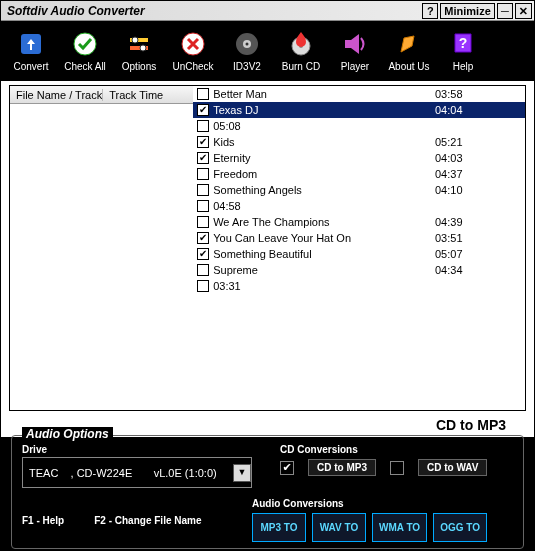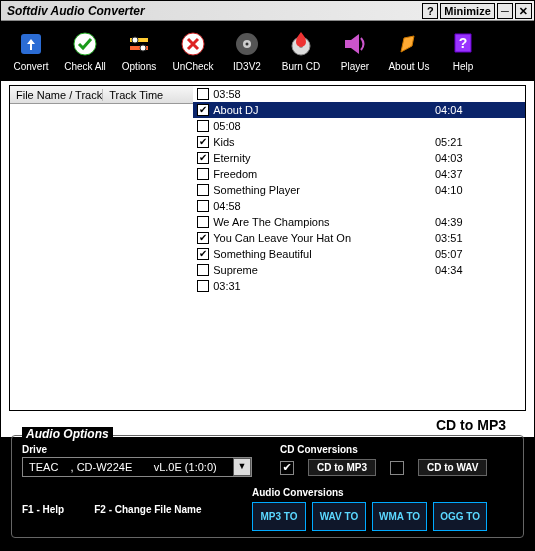--- a/index.html
+++ b/index.html
@@ -143,21 +143,21 @@
   background: #000;
   padding: 0 4px;
 }
 .opts-row1 { display: flex; gap: 28px; }
 .drive-block { width: 230px; }
 .drive-label { font-size: 10px; font-weight: bold; margin-bottom: 2px; }
 .drive-select {
   display: flex;
   border: 1px solid #888;
   background: #000;
-  height: 20px;
+  height: 31px;
   align-items: center;
 }
 .drive-select-text { flex: 1; padding: 0 6px; color: #fff; white-space: pre; font-size: 11px; }
 .drive-select-btn {
   width: 18px;
   height: 18px;
   background: #ddd;
   border: 1px solid #555;
   color: #000;
   text-align: center;
@@ -307,25 +307,26 @@
   </div>
 
 <div class="list-container">
   <div class="list-header">
     <div class="col-name">File Name / Track</div>
     <div class="col-time">Track Time</div>
   </div>
   <div class="list-body" id="list-body">
       <div class="list-row">
         <span class="chk"></span>
+        <span class="row-name">Better Man</span>
         <span class="row-time">03:58</span>
       </div>
       <div class="list-row selected">
         <span class="chk">✔</span>
-        <span class="row-name">About DJ</span>
+        <span class="row-name">Texas DJ</span>
         <span class="row-time">04:04</span>
       </div>
       <div class="list-row">
         <span class="chk"></span>
         <span class="row-time">05:08</span>
       </div>
       <div class="list-row">
         <span class="chk">✔</span>
         <span class="row-name">Kids</span>
         <span class="row-time">05:21</span>
@@ -335,21 +336,21 @@
         <span class="row-name">Eternity</span>
         <span class="row-time">04:03</span>
       </div>
       <div class="list-row">
         <span class="chk"></span>
         <span class="row-name">Freedom</span>
         <span class="row-time">04:37</span>
       </div>
       <div class="list-row">
         <span class="chk"></span>
-        <span class="row-name">Something Player</span>
+        <span class="row-name">Something Angels</span>
         <span class="row-time">04:10</span>
       </div>
       <div class="list-row">
         <span class="chk"></span>
         <span class="row-time">04:58</span>
       </div>
       <div class="list-row">
         <span class="chk"></span>
         <span class="row-name">We Are The Champions</span>
         <span class="row-time">04:39</span>

